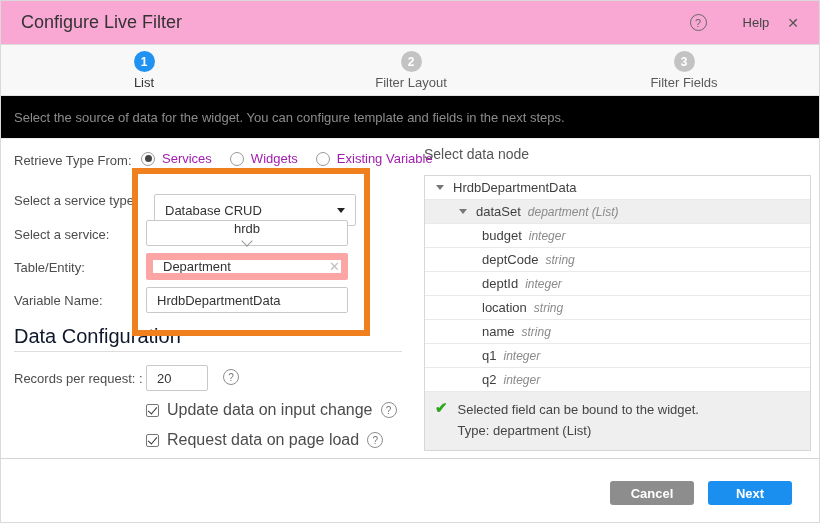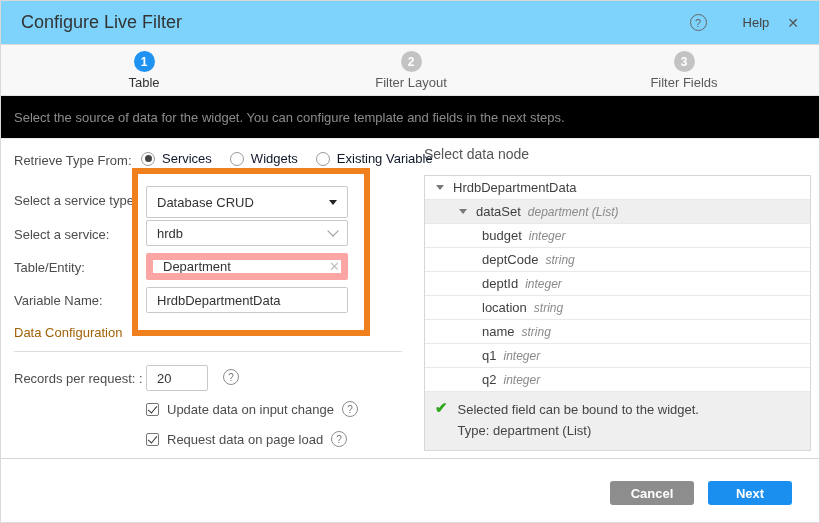--- a/index.html
+++ b/index.html
@@ -1,20 +1,20 @@
 <!DOCTYPE html>
 <html><head>
 <meta charset="utf-8">
 <style>
   * { margin:0; padding:0; box-sizing:border-box; }
   body { font-family:"Liberation Sans", sans-serif; background:#fff; }
   .dialog { position:relative; width:820px; height:523px; background:#fff; border:1px solid #d9d9d9; overflow:hidden; }
 
   
-  .titlebar { position:absolute; top:0; left:0; right:0; height:44px; background:#7dd3fc; border-bottom:1px solid #dcdcdc; display:flex; align-items:center; padding:0 20px; }
+  .titlebar { position:absolute; top:0; left:0; right:0; height:44px; background:#f9a8d4; border-bottom:1px solid #dcdcdc; display:flex; align-items:center; padding:0 20px; }
   .title { font-size:18px; color:#333; }
   .titlebar-right { margin-left:auto; display:flex; align-items:center; gap:12px; }
   .help-circle { width:17px; height:17px; border:1px solid #666; border-radius:50%; color:#666; font-size:11px; display:flex; align-items:center; justify-content:center; cursor:pointer; }
   .help-text { font-size:13px; color:#444; cursor:pointer;margin-left:24px; }
   .close-x { font-size:14px; color:#555; cursor:pointer; margin-left:6px; }
 
   
   .stepper { position:absolute; top:44px; left:0; right:0; height:51px; background:#f8f8f9; border-bottom:1px solid #e3e3e3; }
   .step-line { position:absolute; top:59px; height:2px; background:#dadada; }
   .line-a { left:155px; width:244px; }
@@ -38,35 +38,35 @@
   .chev-down { width:8px; height:8px; border-right:1.5px solid #9a9a9a; border-bottom:1.5px solid #9a9a9a; transform:rotate(45deg); margin-top:-4px; }
   input.txt { position:absolute; left:145px; width:202px; border:1px solid #c9c9c9; border-radius:2px; font-size:13px; color:#333; padding:0 10px; font-family:"Liberation Sans", sans-serif; outline:none; }
   input.focused { border:7px solid #fca5a5; }
   .clear-x { position:absolute; font-size:13px; color:#c0c0c0; cursor:pointer; }
 
   
   .radio-row { position:absolute; left:140px; top:150px; display:flex; align-items:center; gap:18px; }
   .radio-opt { display:flex; align-items:center; gap:7px; cursor:pointer; }
   .radio-circle { width:14px; height:14px; border:1px solid #9a9a9a; border-radius:50%; background:#fdfdfd; display:flex; align-items:center; justify-content:center; }
   .radio-opt.selected .radio-circle::after { content:""; width:7px; height:7px; border-radius:50%; background:#444; }
-  .radio-label { font-size:13px; color:#0f172a; }
+  .radio-label { font-size:13px; color:#a21caf; }
 
   
   .highlight-box { position:absolute; left:131px; top:167px; width:238px; height:168px; border:6px solid #f0801e; pointer-events:none; z-index:5; }
 
   
-  .section-heading { position:absolute; left:13px; top:324px; font-size:13px; color:#a16207; }
+  .section-heading { position:absolute; left:13px; top:324px; font-size:20px; color:#0f172a; }
   .section-divider { position:absolute; left:13px; top:350px; width:388px; height:1px; background:#ddd; }
 
   .help-q { width:16px; height:16px; border:1px solid #8d8d8d; border-radius:50%; color:#777; font-size:10px; display:inline-flex; align-items:center; justify-content:center; cursor:pointer; }
 
   .check-row { position:absolute; left:145px; display:flex; align-items:center; gap:8px; }
   .checkbox { width:13px; height:13px; border:1px solid #777; border-radius:2px; background:#fff; position:relative; cursor:pointer; }
   .checkbox.checked::after { content:""; position:absolute; left:3px; top:0px; width:4px; height:8px; border-right:1.6px solid #333; border-bottom:1.6px solid #333; transform:rotate(40deg); }
-  .check-label { font-size:13px; color:#4c4c4c; }
+  .check-label { font-size:16px; color:#4c4c4c; }
 
   
   .node-heading { position:absolute; left:423px; top:145px; font-size:14px; color:#555; }
   .tree { position:absolute; left:423px; top:174px; width:387px; background:#fff; border:1px solid #d7d7d7; }
   .tree-row { height:24px; display:flex; align-items:center; border-bottom:1px solid #e9e9e9; font-size:13px; color:#3f3f3f; cursor:pointer; background:#fff; }
   .tree-row.selected { background:#efefef; }
   .tree-caret { width:0; height:0; border-left:4px solid transparent; border-right:4px solid transparent; border-top:5px solid #777; margin-right:9px; }
   .ind0 { padding-left:11px; } .ind1 { padding-left:34px; } .ind2 { padding-left:57px; }
   .node-type { font-size:12px; font-style:italic; color:#8a8a8a; margin-left:7px; }
   .tree-note { background:#efefef; padding:7px 10px 9px 10px; display:flex; gap:10px; }
@@ -91,21 +91,21 @@
       <span class="help-text">Help</span>
       <span class="close-x">✕</span>
     </div>
   </div>
 
   <div class="stepper">
     <div class="step-line line-a"></div>
     <div class="step-line line-b"></div>
     <div class="step step-1 active">
       <div class="step-circle">1</div>
-      <div class="step-label">Table</div>
+      <div class="step-label">List</div>
     </div>
     <div class="step step-2">
       <div class="step-circle">2</div>
       <div class="step-label">Filter Layout</div>
     </div>
     <div class="step step-3">
       <div class="step-circle">3</div>
       <div class="step-label">Filter Fields</div>
     </div>
   </div>
@@ -122,27 +122,27 @@
       <span class="radio-circle"></span>
       <span class="radio-label">Widgets</span>
     </div>
     <div class="radio-opt">
       <span class="radio-circle"></span>
       <span class="radio-label">Existing Variable</span>
     </div>
   </div>
 
   <div class="flabel" style="top:192px;">Select a service type:</div>
-  <div class="fieldbox selectbox" style="top:185px; height:32px;">
+  <div class="fieldbox selectbox" style="top:193px; height:32px;margin-left:8px;">
     <span class="val">Database CRUD</span>
     <span class="tri-down"></span>
   </div>
 
   <div class="flabel" style="top:226px;">Select a service:</div>
-  <div class="fieldbox selectbox" style="top:219px; height:26px;">
+  <div class="fieldbox selectbox" style="top:219px; height:26px;flex-direction:column;">
     <span class="val">hrdb</span>
     <span class="chev-down"></span>
   </div>
 
   <div class="flabel" style="top:259px;">Table/Entity:</div>
   <input class="txt focused" style="top: 252px; height: 27px;" value="Department">
   <span class="clear-x" style="left:328px; top:258px;">✕</span>
 
   <div class="flabel" style="top:292px;">Variable Name:</div>
   <input class="txt" style="top: 286px; height: 26px;" value="HrdbDepartmentData">

